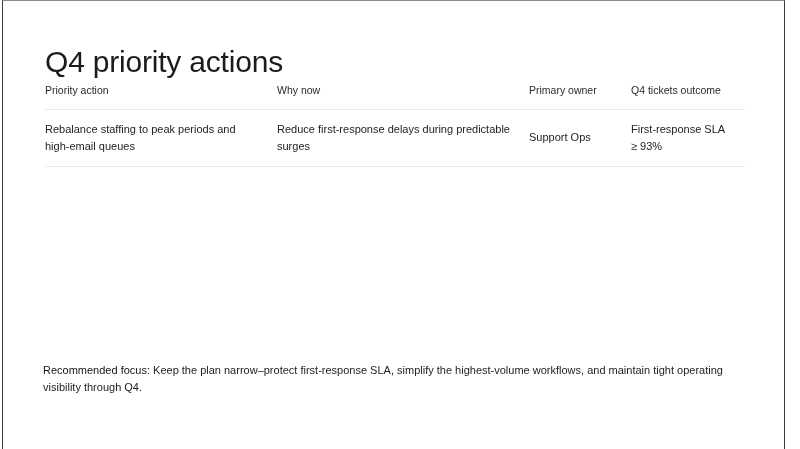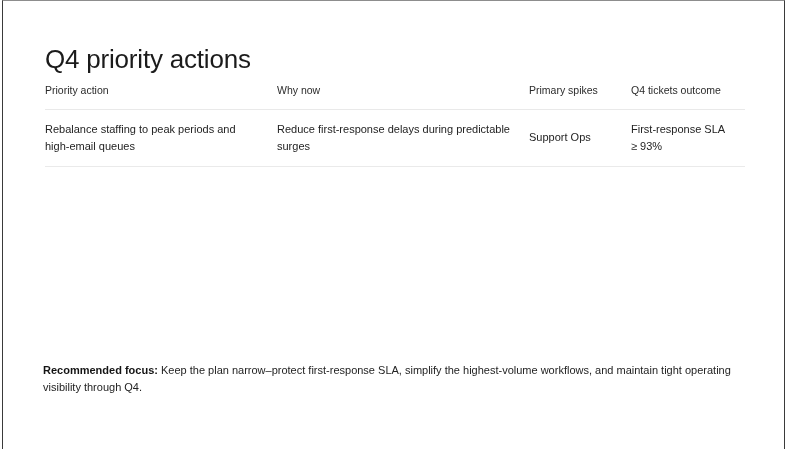--- a/index.html
+++ b/index.html
@@ -36,21 +36,21 @@
     top: 0;
     width: 100%;
     height: 100%;
   }
 
   
   .slide-title {
     position: absolute;
     left: 42px;
     top: 22px;
-    font-size: 26px;
+    font-size: 30px;
     line-height: 38px;
     font-weight: 400;
     letter-spacing: -0.2px;
     color: #1b1b1b;
     white-space: nowrap;
   }
 
   
   .priority-table {
     position: absolute;
@@ -103,21 +103,21 @@
   .footer-note {
     position: absolute;
     left: 40px;
     top: 350px;
     width: 706px;
     font-size: 11px;
     line-height: 17px;
     color: #232323;
   }
   .footer-note .lead {
-    font-weight: 700;
+    font-weight: 400;
     color: #141414;
   }
 </style>
 </head>
 <body>
 
 <div class="slide-canvas">
   <div class="slide-inner">
 
     <h1 class="slide-title">Q4 priority actions</h1>
@@ -126,21 +126,21 @@
       <colgroup>
         <col class="col-action">
         <col class="col-why">
         <col class="col-owner">
         <col class="col-outcome">
       </colgroup>
       <thead>
         <tr>
           <th>Priority action</th>
           <th>Why now</th>
-          <th>Primary spikes</th>
+          <th>Primary owner</th>
           <th>Q4 tickets outcome</th>
         </tr>
       </thead>
       <tbody>
         <tr>
           <td class="cell-action">Rebalance staffing to peak periods and high-email queues</td>
           <td class="cell-why">Reduce first-response delays during predictable surges</td>
           <td class="cell-owner">Support Ops</td>
           <td class="cell-outcome">First-response SLA ≥ 93%</td>
         </tr>

